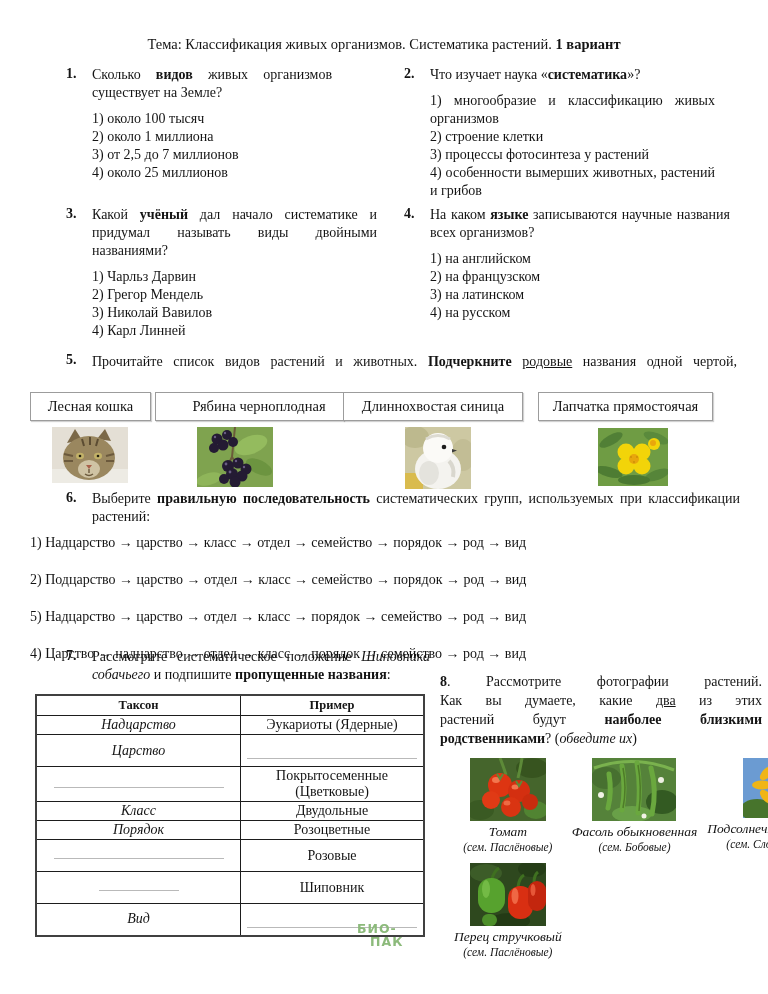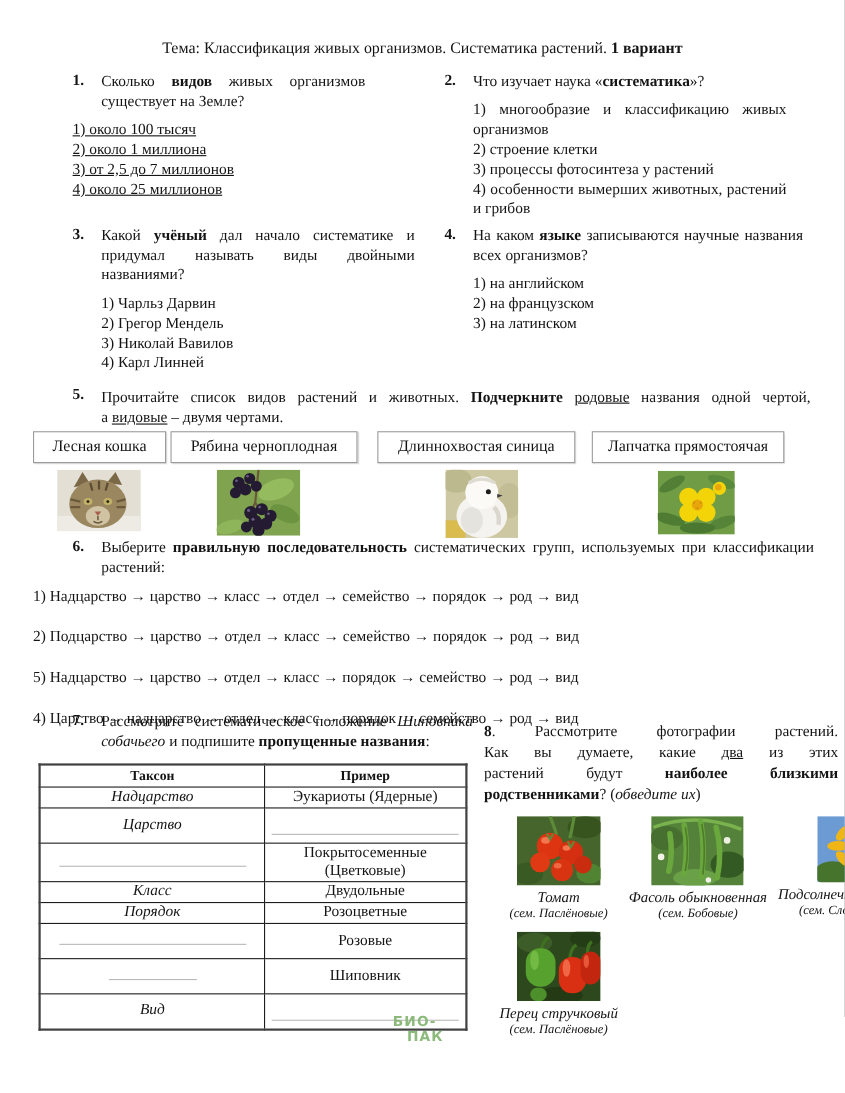--- a/index.html
+++ b/index.html
@@ -67,21 +67,21 @@
   <div class="title">
     <span>Тема: Классификация живых организмов. Систематика растений.</span>
     <b>1 вариант</b>
   </div>
 
   <div class="q" style="left:66px; top:66px; width:300px;">
     <div class="qhead">
       <span class="qnum">1.</span>
       <span class="qbody" style="width:240px;"><span>Сколько </span><b>видов</b><span> живых организмов существует на Земле?</span></span>
     </div>
-    <div class="opts" style="width:250px;text-decoration:underline;">
+    <div class="opts" style="margin-left:26px; width:250px;">
       <div>1) около 100 тысяч</div>
       <div>2) около 1 миллиона</div>
       <div>3) от 2,5 до 7 миллионов</div>
       <div>4) около 25 миллионов</div>
     </div>
   </div>
 
   <div class="q" style="left:404px; top:66px; width:338px;">
     <div class="qhead">
       <span class="qnum">2.</span>
@@ -110,35 +110,35 @@
 
   <div class="q" style="left:404px; top:206px; width:338px;">
     <div class="qhead">
       <span class="qnum">4.</span>
       <span class="qbody" style="width:300px;"><span>На каком </span><b>языке</b><span> записываются научные названия всех организмов?</span></span>
     </div>
     <div class="opts" style="margin-left:26px; width:280px;">
       <div>1) на английском</div>
       <div>2) на французском</div>
       <div>3) на латинском</div>
+      <div>4) на русском</div>
     </div>
   </div>
 
   <div class="q" style="left:30px; top:352px; width:712px;">
     <div class="qhead" style="margin-left:36px;">
       <span class="qnum">5.</span>
       <span style="width:645px;">
         <span class="jline" style="display:block;"><span>Прочитайте список видов растений и животных. </span><b>Подчеркните</b><span> </span><span class="u">родовые</span><span> названия одной чертой,</span></span>
-        <span class="nline" style="display:block;"><span>а </span><span class="u">видовые</span><span> – двумя чертами.</span></span>
       </span>
     </div>
   </div>
 
   <div class="sbox" style="left:30px;  top:392px; width:119px;">Лесная кошка</div>
-  <div class="sbox" style="left:155px; top:392px; width:168px;">Рябина черноплодная</div>
+  <div class="sbox" style="left:155px; top:392px; width:168px;padding-left:19px;">Рябина черноплодная</div>
   <div class="sbox" style="left:343px; top:392px; width:178px;">Длиннохвостая синица</div>
   <div class="sbox" style="left:538px; top:392px; width:173px;">Лапчатка прямостоячая</div>
 
   <div class="simg" style="left:52px; top:427px;">
     <svg width="76" height="56" viewBox="0 0 76 56">
       <rect width="76" height="56" fill="#e4dfd5"></rect>
       <rect y="42" width="76" height="14" fill="#edebe4"></rect>
       <polygon points="15,16 23,2 30,13" fill="#7b6847"></polygon>
       <polygon points="45,12 53,2 59,14" fill="#7b6847"></polygon>
       <ellipse cx="37" cy="31" rx="26" ry="22" fill="#9a875f"></ellipse>
@@ -289,21 +289,21 @@
         <tr class="h-t">
           <td class="taxon">Вид</td>
           <td>
               <div class="blank w170 low"></div>
             </td>
         </tr>
       </tbody>
     </table>
   </div>
 
-  <div class="q" style="left:440px; top:656px; width:322px;">
+  <div class="q" style="left:440px; top:672px; width:322px;">
     <div>
       <div class="jline"><b>8</b><span>. Рассмотрите фотографии растений.</span></div>
       <div class="jline"><span>Как вы думаете, какие </span><span class="u">два</span><span> из этих</span></div>
       <div class="jline"><span>растений будут </span><b>наиболее близкими</b></div>
       <div class="nline"><b>родственниками</b><span>? (</span><i>обведите их</i><span>)</span></div>
     </div>
     <div class="pgrid">
 
       <div class="pcell">
         <svg width="76" height="63" viewBox="0 0 76 63">

